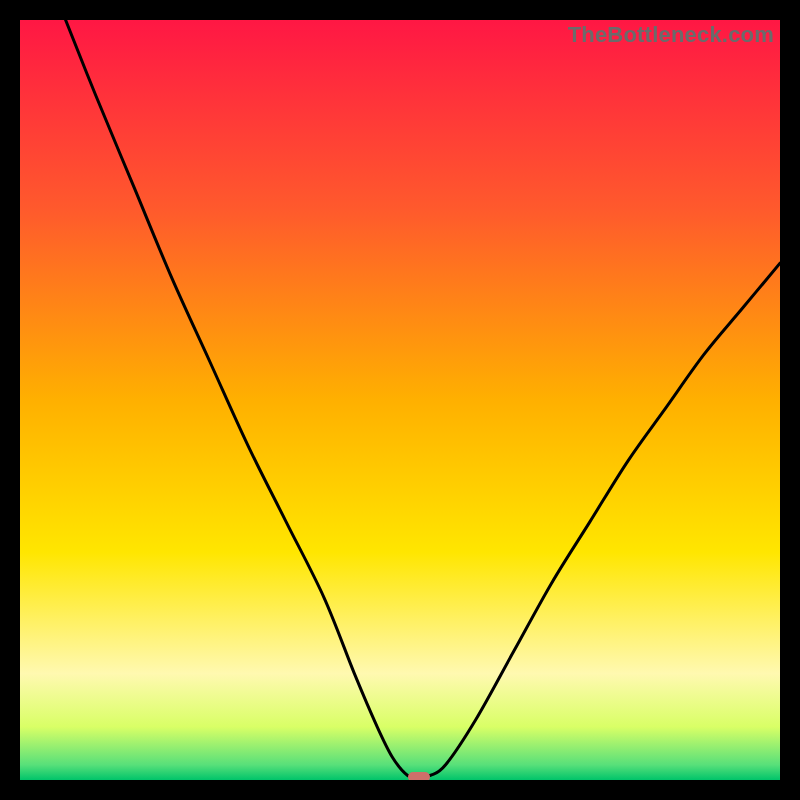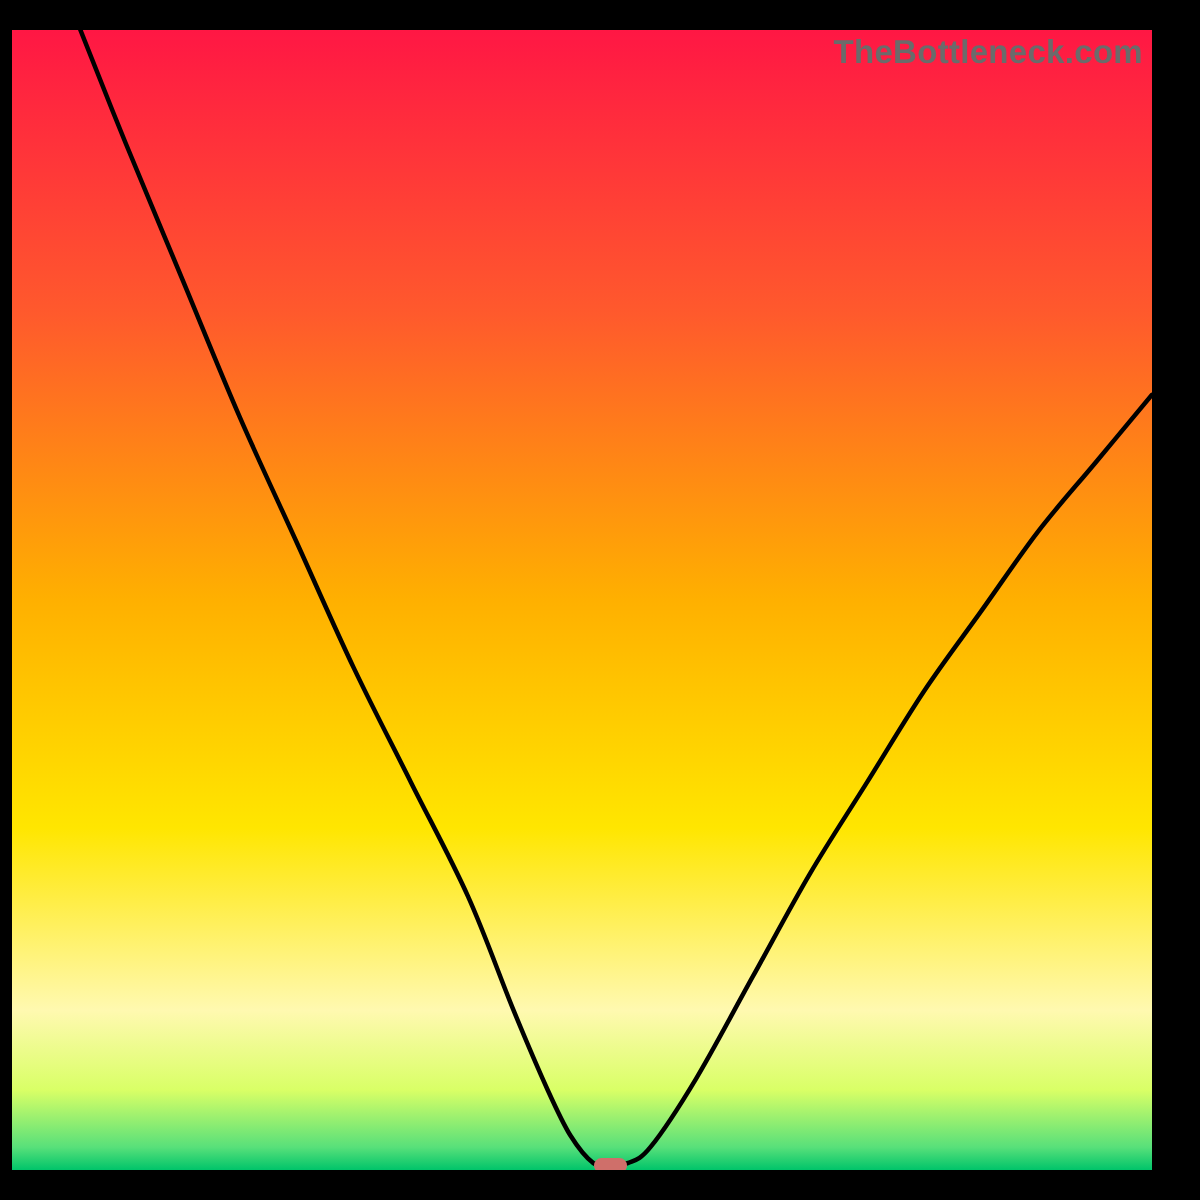--- a/index.html
+++ b/index.html
@@ -5,21 +5,21 @@
   * { margin: 0; padding: 0; box-sizing: border-box; }
   html, body { width: 800px; height: 800px; overflow: hidden; background: #000; }
   .frame {
     position: relative;
     width: 800px;
     height: 800px;
     background: #000;
   }
   .plot {
     position: absolute;
-    left: 8px;
+    left: 20px;
     top: 20px;
     width: 760px;
     height: 760px;
     overflow: hidden;
   }
   .gradient {
     position: absolute;
     inset: 0;
   }
   .watermark {

